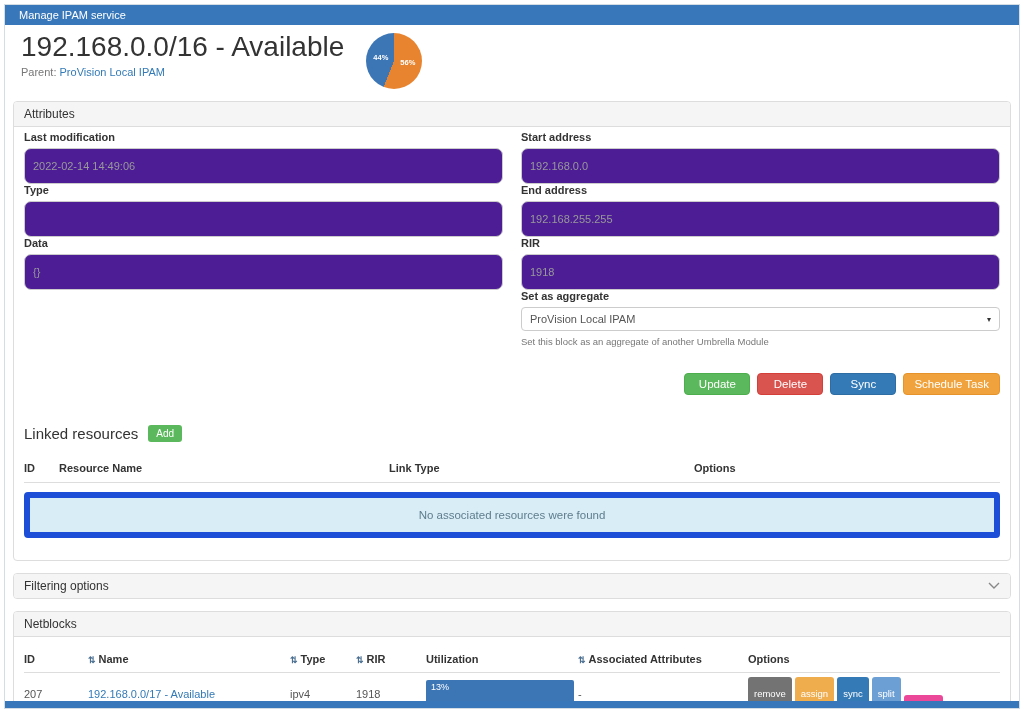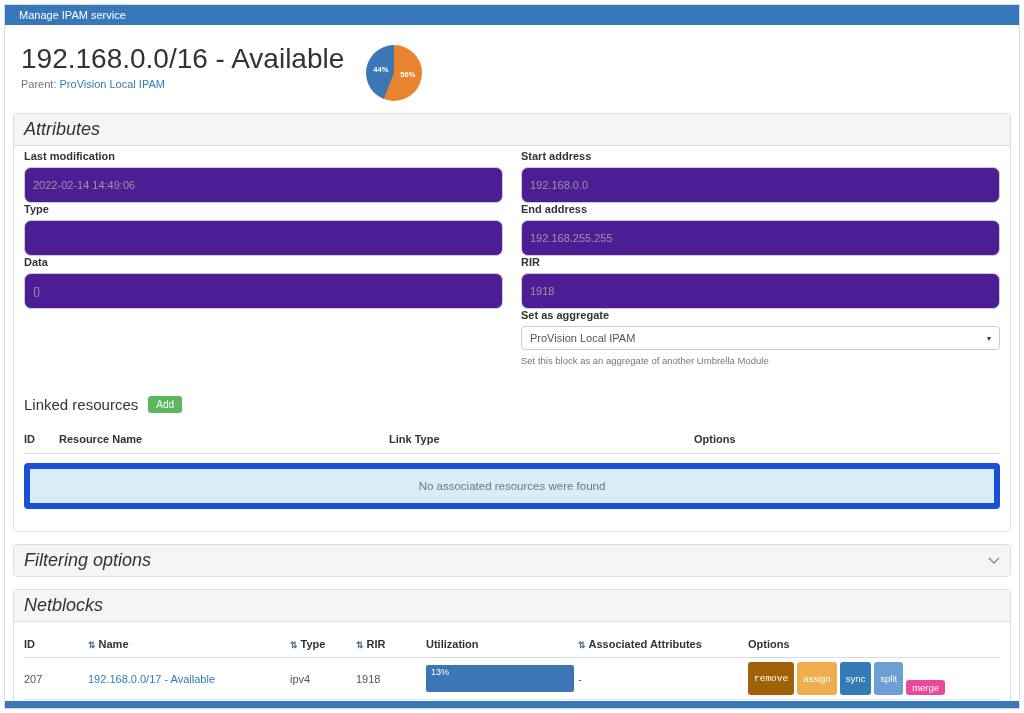--- a/index.html
+++ b/index.html
@@ -3,33 +3,33 @@
 <meta charset="utf-8">
 <style>
   * { box-sizing: border-box; }
   html, body {
     margin: 0; padding: 0; width: 1024px; height: 713px;
     background: #fff; font-family: "Liberation Sans", sans-serif; overflow: hidden;
   }
   .page { margin: 4px; height: 705px; border: 1px solid #d4dde4; display: flex; flex-direction: column; background: #fff; }
   .titlebar { background: #3878ba; color: #fff; font-size: 11px; padding: 3px 14px; height: 20px; line-height: 14px; flex: 0 0 auto; }
   .footerbar { background: #3878ba; height: 7px; flex: 0 0 auto; margin-top: auto; }
-  .content { flex: 1 1 auto; padding: 12px 8px 10px; overflow: hidden; }
+  .content { flex: 1 1 auto; padding: 0 8px 10px; overflow: hidden; }
 
   .page-header { display: flex; align-items: flex-start; padding: 2px 8px 0; }
   h1 { font-size: 28px; font-weight: 400; color: #333; margin: 4px 0 3px; }
   .parent-line { font-size: 11px; color: #777; }
   .parent-line a { color: #337ab7; text-decoration: none; }
   .pie { width: 56px; height: 56px; border-radius: 50%; position: relative; margin: 6px 16px 0 22px; flex: 0 0 auto; }
   .pie-label { position: absolute; color: #fff; font-size: 7.5px; font-weight: bold; }
   .pie-label-44 { left: 7px; top: 20px; }
   .pie-label-56 { right: 7px; top: 25px; }
 
   .panel { border: 1px solid #ddd; border-radius: 4px; margin-top: 12px; background: #fff; }
-  .panel-heading { background: #f5f5f5; border-bottom: 1px solid #ddd; padding: 5px 10px; font-size: 18px; color: #333; border-radius: 3px 3px 0 0; font-style: italic; }
+  .panel-heading { background: #f5f5f5; border-bottom: 1px solid #ddd; padding: 5px 10px; font-size: 12px; color: #333; border-radius: 3px 3px 0 0; }
   .panel-body { padding: 4px 10px 22px; }
   .collapse-header { display: flex; justify-content: space-between; align-items: center; cursor: pointer; border-bottom: none; border-radius: 3px; }
 
   .form-grid { display: flex; gap: 18px; }
   .col { flex: 1 1 0; min-width: 0; }
   .field { }
   .field label { display: block; font-weight: bold; font-size: 11px; color: #333; margin-bottom: 5px; }
   .form-control {
     display: block; width: 100%; height: 36px; border: 1px solid #ccc; border-radius: 7px;
     padding: 3px 8px; font-size: 11px; color: #999; background: #4c1d95; font-family: "Liberation Sans", sans-serif;
@@ -66,21 +66,21 @@
   .nb-table { margin-top: 4px; }
   .nb-table th { text-align: left; font-size: 11px; color: #333; padding: 8px 4px 7px 0; border-bottom: 1px solid #ddd; white-space: nowrap; }
   .nb-table td { font-size: 11px; color: #555; padding: 4px 4px 4px 0; border-bottom: 1px solid #e6e6e6; vertical-align: middle; }
   .nb-table a { color: #337ab7; text-decoration: none; }
   .sort-icon { font-size: 9px; color: #4a6f90; margin-right: 3px; }
   .c-id { width: 64px; } .c-name { width: 202px; } .c-type { width: 66px; } .c-rir { width: 70px; } .c-util { width: 152px; } .c-assoc { width: 170px; }
 
   .util-bar { width: 148px; height: 27px; border-radius: 2px; color: #fff; font-size: 9px; line-height: 15px; padding-left: 5px; }
   .actions { display: flex; gap: 3px; }
   .btn-xs { border: none; padding: 2px 6px; font-size: 9.5px; border-radius: 3px; color: #fff; cursor: pointer; font-family: "Liberation Sans", sans-serif; }
-  .act-remove { background: #a16207; font-family: Liberation Mono, monospace; }
+  .act-remove { background: #737373; }
   .act-assign { background: #f0ad4e; }
   .act-sync   { background: #337ab7; }
   .act-split  { background: #6c9fd4; }
   .act-merge  { background: #ec4899; margin-top: 18px; }
 </style>
 </head>
 <body>
 
 <div class="page">
   <div class="titlebar">
@@ -138,20 +138,26 @@
               <label>Set as aggregate</label>
               <div class="select-box">
                 <span>ProVision Local IPAM</span>
                 <span class="caret">▾</span>
               </div>
               <div class="help-text">Set this block as an aggregate of another Umbrella Module</div>
             </div>
           </div>
         </div>
 
+        <div class="btn-row">
+          <button class="btn btn-green">Update</button>
+          <button class="btn btn-red">Delete</button>
+          <button class="btn btn-blue">Sync</button>
+          <button class="btn btn-orange">Schedule Task</button>
+        </div>
 
         <div class="lr-block">
           <div class="lr-header">
             <span class="lr-title">Linked resources</span>
             <button class="btn-tiny btn-green">Add</button>
           </div>
           <table class="lr-table">
             <thead>
               <tr>
                 <th class="lr-c-id">ID</th>

